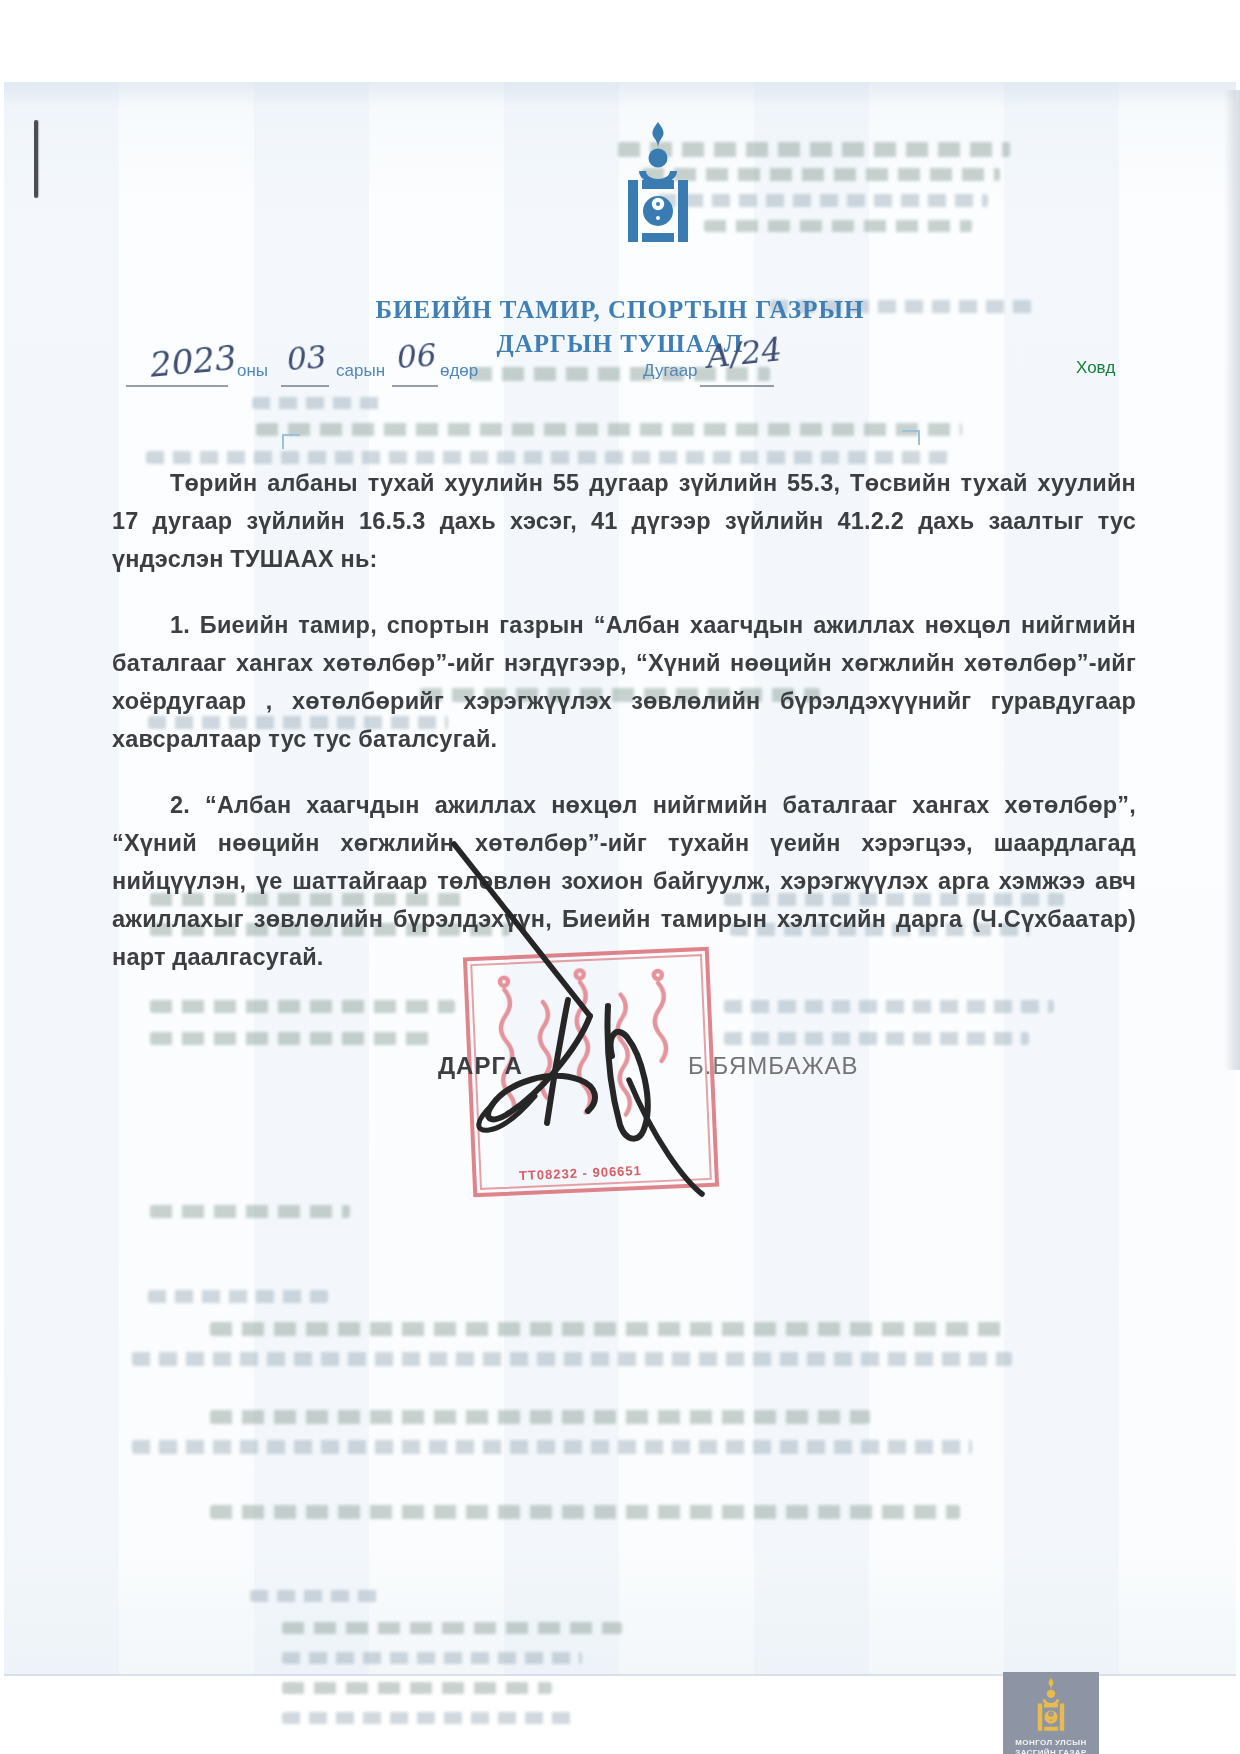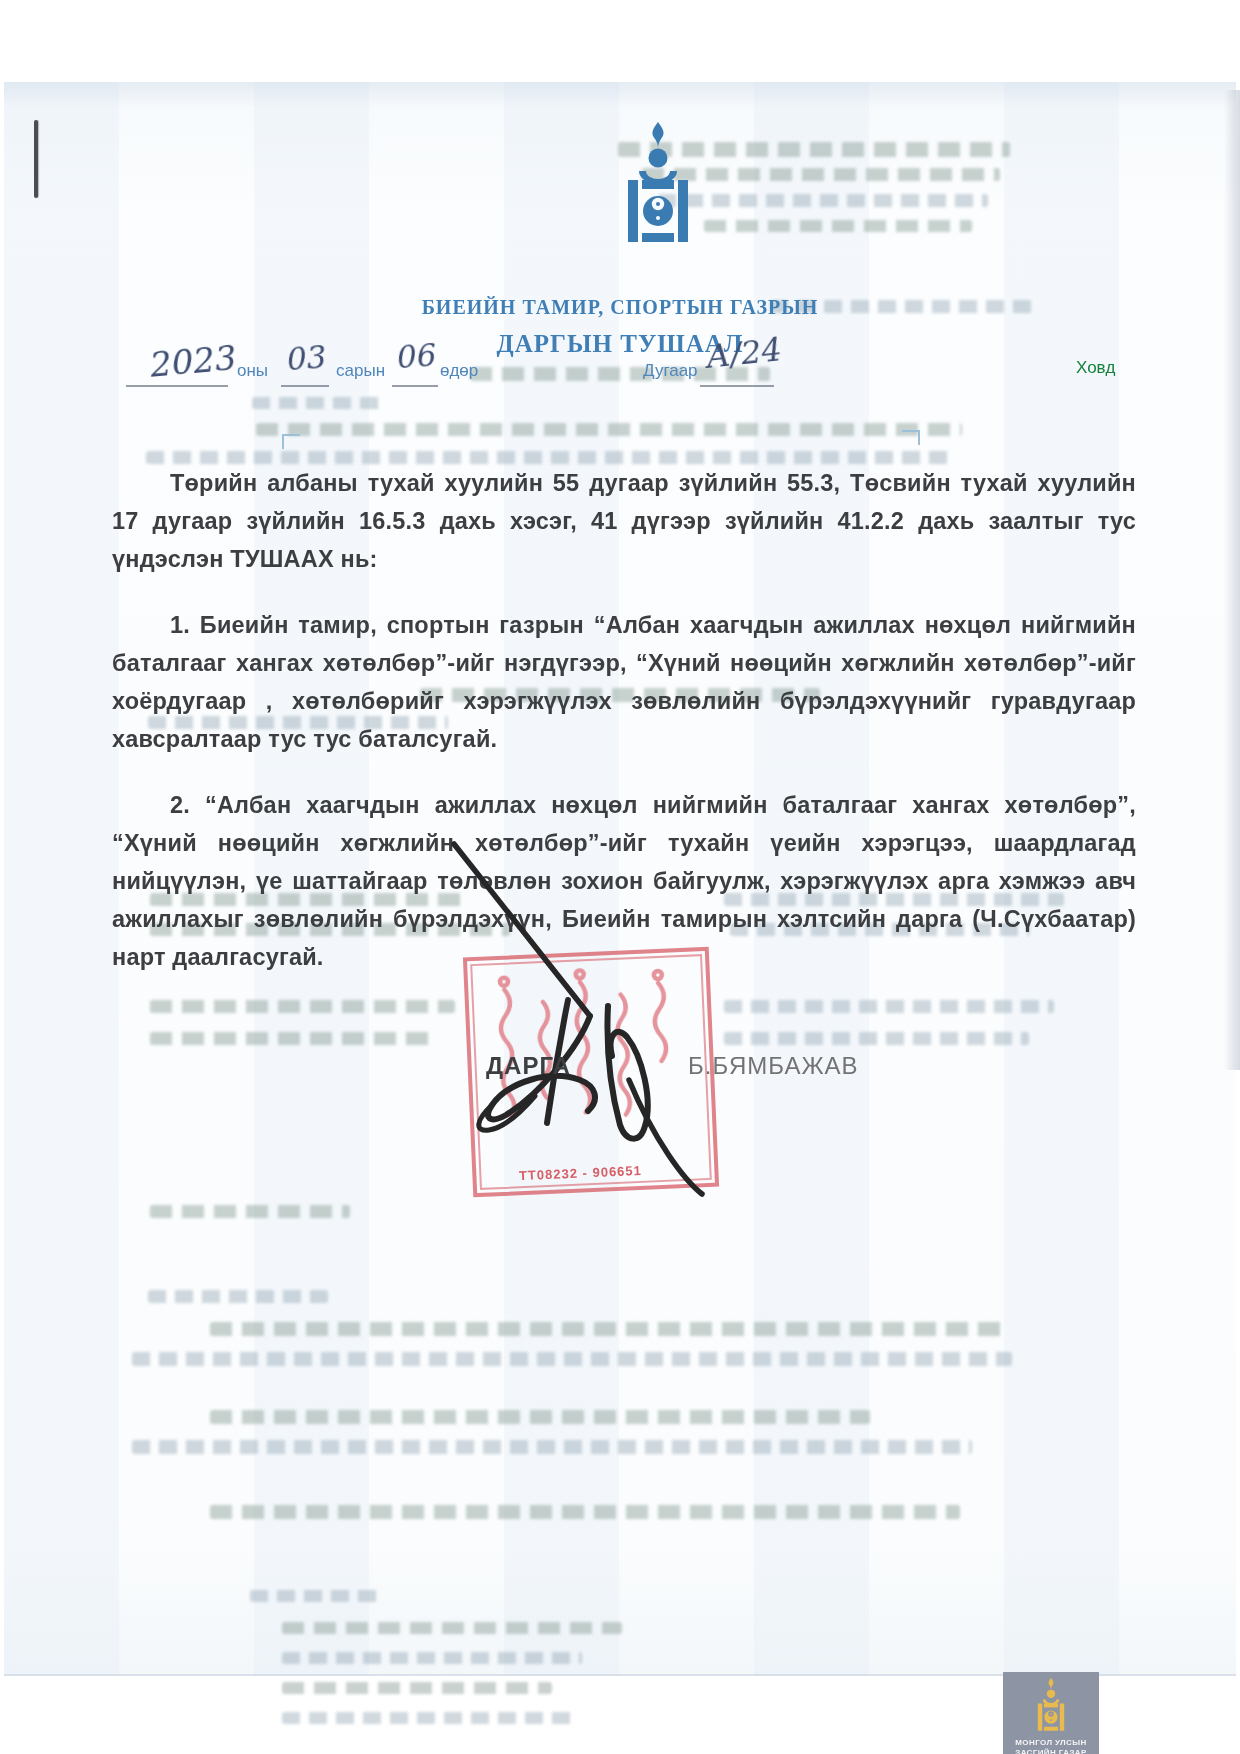--- a/index.html
+++ b/index.html
@@ -12,40 +12,40 @@
       linear-gradient(180deg,#f6f9fc 0%,#fbfdfe 8%,#fafcfd 92%,#f3f7fa 100%);
   }
   .scan-top-band{position:absolute;left:4px;top:82px;width:1232px;height:26px;background:linear-gradient(180deg,rgba(190,205,222,.30),rgba(255,255,255,0));}
   .scan-right-shadow{position:absolute;right:0;top:90px;width:16px;height:980px;background:linear-gradient(90deg,rgba(255,255,255,0),rgba(150,162,178,.38));}
   .scan-bottom-edge{position:absolute;left:4px;top:1674px;width:1232px;height:2px;background:rgba(196,208,221,.55);}
   .staple{position:absolute;left:34px;top:120px;width:4px;height:78px;background:#4a4d52;border-radius:2px;box-shadow:1px 0 1px rgba(0,0,0,.25);}
 
   
   .emblem{position:absolute;left:628px;top:122px;width:60px;height:132px;color:#3a7cb1;}
   .h-region{position:absolute;left:0;width:1240px;top:262px;text-align:center;font-family:"Liberation Serif",serif;font-weight:bold;font-size:27px;letter-spacing:2px;color:#4b8dc0;}
-  .h-org{position:absolute;left:0;width:1240px;top:296px;text-align:center;font-family:"Liberation Serif",serif;font-weight:bold;font-size:20px;letter-spacing:1px;color:#3f7fb5;}
+  .h-org{position:absolute;left:0;width:1240px;top:296px;text-align:center;font-family:"Liberation Serif",serif;font-weight:bold;font-size:25px;letter-spacing:1px;color:#3f7fb5;}
   .h-doctype{position:absolute;left:0;width:1240px;top:330px;text-align:center;font-family:"Liberation Serif",serif;font-weight:bold;font-size:25px;letter-spacing:1px;color:#3f7fb5;}
 
   
   .lbl{position:absolute;font-size:17px;color:#4f86bb;}
   .hw{position:absolute;font-family:"DejaVu Serif",serif;font-style:italic;color:#3f4e72;filter:blur(.3px);}
   .uline{position:absolute;height:2px;background:rgba(70,80,100,.55);}
 
   
   .crop{position:absolute;width:16px;height:13px;}
   .crop.l{border-top:2px solid #9cc0da;border-left:2px solid #9cc0da;}
   .crop.r{border-top:2px solid #9cc0da;border-right:2px solid #9cc0da;}
 
   
   .doc-col{position:absolute;left:112px;top:464px;width:1024px;color:#3c3e41;}
   .doc-title{text-align:center;font-size:24px;font-weight:500;color:#4a4c4f;margin:0 0 40px 40px;}
   .para{font-size:23.5px;line-height:38px;font-weight:600;text-align:justify;text-indent:58px;margin:0 0 28px 0;letter-spacing:.2px;}
 
   
-  .sig-role{position:absolute;left:438px;top:1052px;font-size:24px;font-weight:600;color:#3c3e41;letter-spacing:1px;margin-left:48px;}
+  .sig-role{position:absolute;left:438px;top:1052px;font-size:24px;font-weight:600;color:#3c3e41;letter-spacing:1px;}
   .sig-name{position:absolute;left:688px;top:1052px;font-size:24px;font-weight:400;color:#737373;letter-spacing:1px;}
 
   
   .stamp{position:absolute;left:468px;top:952px;width:238px;height:232px;transform:rotate(-2.5deg);
     border:4px solid rgba(214,84,94,.72);}
   .stamp-inner{position:absolute;inset:3px;border:2px solid rgba(214,84,94,.55);}
   .stamp svg{position:absolute;left:0;top:0;filter:blur(.5px);opacity:.85;}
   .stamp-serial{position:absolute;left:0;right:30px;bottom:8px;text-align:center;font-size:13px;letter-spacing:1px;color:rgba(212,86,96,.95);font-weight:600;}
 
   .sig-svg{position:absolute;left:428px;top:828px;}

